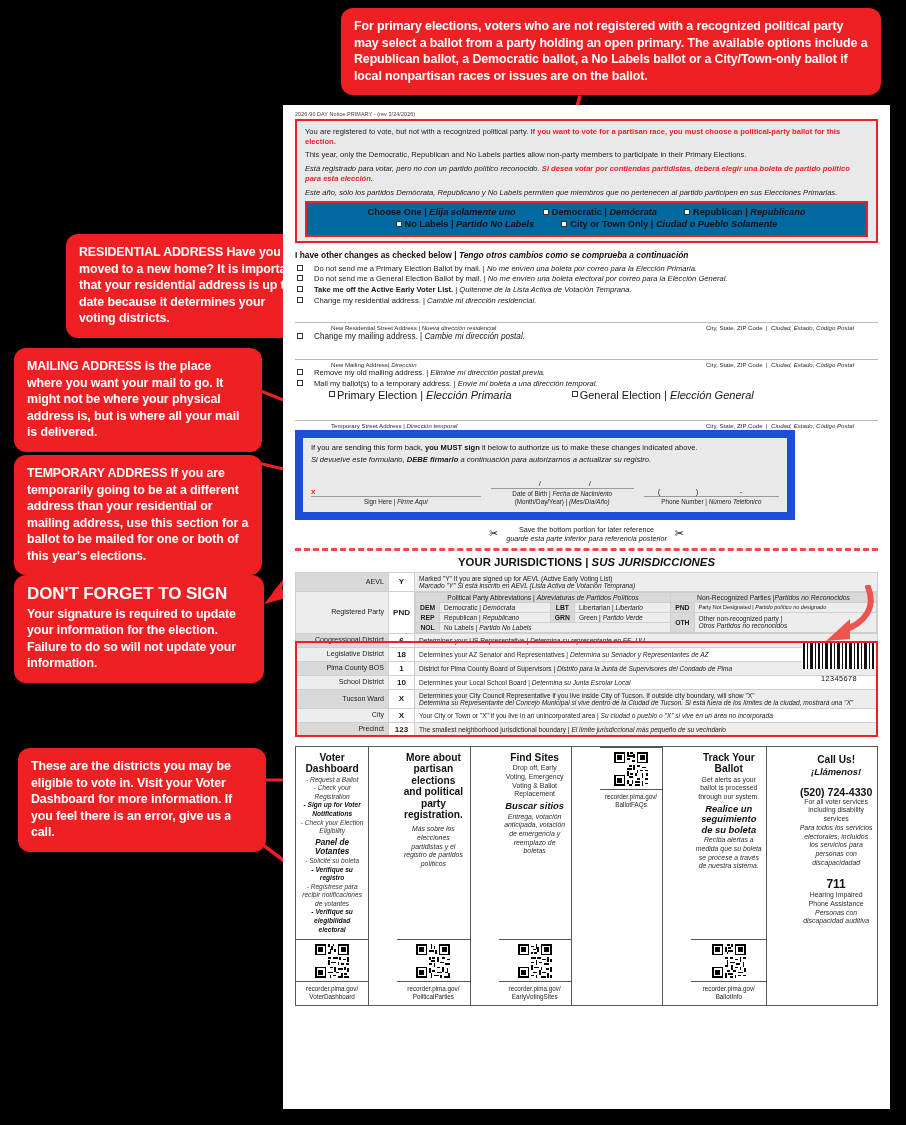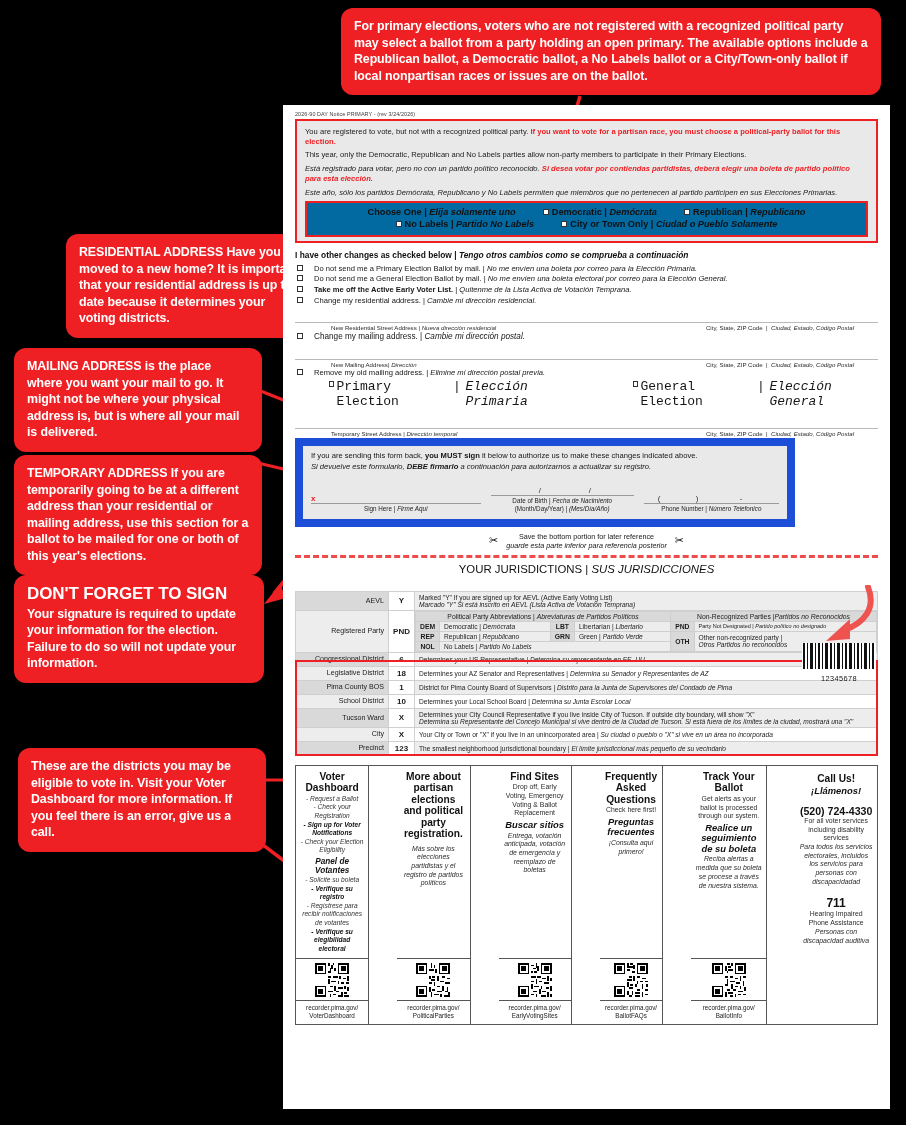--- a/index.html
+++ b/index.html
@@ -49,21 +49,21 @@
   .ckline .box{ width:6px; height:6px; border:1px solid #333; background:#fff; flex:none; margin:1px 11px 0 2px; }
   .ckline .t i{ font-style:italic; }
   .ckline .t b{ font-weight:700; }
 
   .fieldline{ border-top:1px solid #b9b9b9; margin-top:16px; }
   .fieldcap{ display:flex; font-size:6.1px; color:#2a2a2a; padding-top:1px; }
   .fieldcap .a{ margin-left:36px; }
   .fieldcap .b{ margin-left:auto; margin-right:24px; }
   .fieldcap i{ font-style:italic; }
 
-  .sub2{ display:flex; font-size:13px; color:#161616; margin:1px 0 0 34px;font-family:Liberation Mono, monospace; }
+  .sub2{ display:flex; font-size:11px; color:#161616; margin:1px 0 0 34px; }
   .sub2 .box{ width:6px; height:6px; border:1px solid #333; background:#fff; margin:2px 2px 0 0; }
   .sub2 i{ font-style:italic; }
   .sub2 .gap{ width:60px; }
 
   
   .sigbox{ border:8px solid #1d4ed8; background:#e9e9e9; padding:5px 8px 6px 8px; margin-top:1px; }
   .sigbox p{ margin:0 0 2px 0; font-size:7.6px; line-height:1.3; color:#161616; }
   .sigbox p.es{ font-style:italic; }
   .sigflex{ display:flex; align-items:flex-end; margin-top:13px; }
   .sigcell{ text-align:center; }
@@ -73,21 +73,21 @@
   .xmark{ color:#ee2024; font-weight:700; font-size:8px; position:absolute; left:0; bottom:0; }
   .slash{ position:absolute; font-size:8px; color:#333; bottom:0; }
 
   .saveline{ display:flex; align-items:center; justify-content:center; gap:8px; margin-top:5px; }
   .saveline .txt{ text-align:center; font-size:7.2px; color:#161616; line-height:1.25; }
   .saveline .txt i{ }
   .scis{ font-size:11px; color:#111; }
   .dashed{ border-top:3px dashed #ef4b4b; margin:5px 0 0 0; }
 
   
-  .jtitle{ text-align:center; font-size:11.4px; font-weight:400; color:#111; margin:5px 0 16px 0; }
+  .jtitle{ text-align:center; font-size:11.4px; font-weight:700; color:#111; margin:5px 0 4px 0; }
   .jtitle i{ font-style:italic; }
   .jt{ width:100%; border-collapse:collapse; font-size:6.6px; color:#1b1b1b; }
   .jt td{ border:1px solid #cfcfcf; padding:2px 4px; vertical-align:middle; }
   .jt td.lbl{ background:#d9d9d9; text-align:right; width:93px; font-size:7.1px; }
   .jt td.lbl2{ background:#ededed; text-align:right; width:93px; font-size:7.1px; }
   .jt td.val{ background:#fff; text-align:center; width:26px; font-weight:700; font-size:8px; }
   .jt td.desc{ background:#fff; }
   .jt td.desc2{ background:#ededed; }
   .jt i{ font-style:italic; }
   .pt{ width:100%; border-collapse:collapse; }
@@ -252,20 +252,24 @@
 
     <div class="fieldline"></div>
     <div class="fieldcap">
       <span class="a"><span>New Mailing Address|</span> <i>Dirección</i></span>
       <span class="b"><span>City, State, ZIP Code</span> &nbsp;|&nbsp; <i>Ciudad, Estado, Código Postal</i></span>
     </div>
 
     <div class="ckline">
       <div class="box"></div>
       <div class="t"><span>Remove my old mailing address.</span> | <i>Elimine mi dirección postal previa.</i></div>
+    </div>
+    <div class="ckline">
+      <div class="box"></div>
+      <div class="t"><span>Mail my ballot(s) to a temporary address.</span> | <i>Envíe mi boleta a una dirección temporal.</i></div>
     </div>
     <div class="sub2">
       <div class="box"></div>
       <span>Primary Election</span>&nbsp;|&nbsp;<i>Elección Primaria</i>
       <span class="gap"></span>
       <div class="box"></div>
       <span>General Election</span>&nbsp;|&nbsp;<i>Elección General</i>
     </div>
 
     <div class="fieldline" style="margin-top:19px;"></div>
@@ -579,26 +583,20 @@
                 <rect x="11" y="19" width="1" height="2"></rect>
                 <rect x="14" y="20" width="3" height="1"></rect>
                 <rect x="20" y="19" width="1" height="2"></rect>
               </g>
             </svg>
         </div>
         <div class="url">recorder.pima.gov/ EarlyVotingSites</div>
       </div>
 
       <div class="pan" style="width:14.4%;">
-        <div class="body">
-          <h4>Frequently Asked Questions</h4>
-          <div class="en">Check here first!</div>
-          <div class="eshd">Preguntas frecuentes</div>
-          <div class="es">¡Consulta aquí primero!</div>
-        </div>
         <div class="qr">
           <svg class="qrimg" viewBox="0 0 21 21" shape-rendering="crispEdges">
               <rect width="21" height="21" fill="#fff"></rect>
               <g fill="#000">
                 <rect x="0" y="0" width="7" height="1"></rect>
                 <rect x="0" y="6" width="7" height="1"></rect>
                 <rect x="0" y="0" width="1" height="7"></rect>
                 <rect x="6" y="0" width="1" height="7"></rect>
                 <rect x="2" y="2" width="3" height="3"></rect>
                 <rect x="14" y="0" width="7" height="1"></rect>

